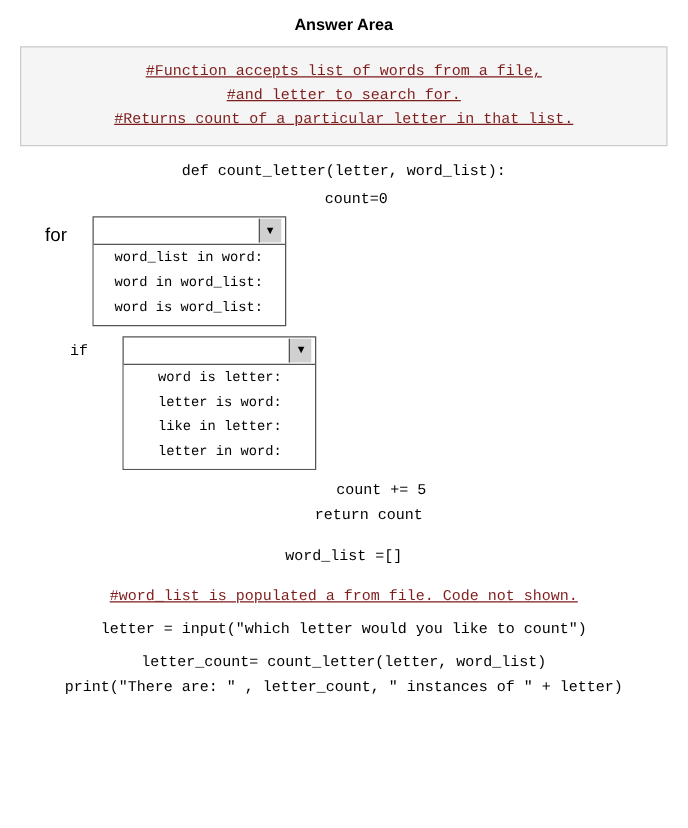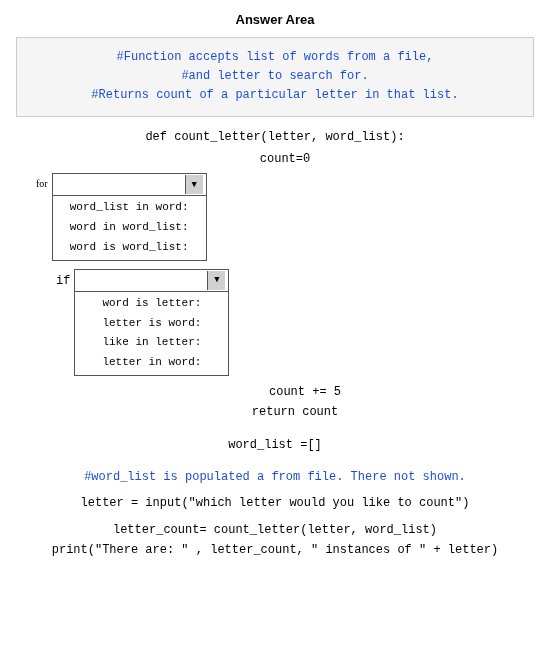--- a/index.html
+++ b/index.html
@@ -32,29 +32,31 @@
       font-family: 'Courier New', Courier, monospace;
       font-size: 12px;
       line-height: 1.6;
       background: #f5f5f5;
       border: 1px solid #cccccc;
       padding: 10px 14px;
       margin-bottom: 10px;
     }
 
     .comment {
-      color: #1d4ed8;
+      color: #7f1d1d;
+      text-decoration: underline;
     }
 
     .indent1 {
       padding-left: 20px;
     }
 
     .indent2 {
       padding-left: 40px;
+      gap: 24px;
     }
 
     .indent3 {
       padding-left: 60px;
     }
 
     .code-line {
       font-family: 'Courier New', Courier, monospace;
       font-size: 12px;
       line-height: 1.7;
@@ -67,23 +69,23 @@
       padding: 0 0 0 0;
     }
 
     .for-row {
       display: flex;
       align-items: flex-start;
       margin-bottom: 0;
     }
 
     .for-keyword {
-      font-family: Liberation Serif, serif;
-      font-size: 10px;
-      margin-right: 4px;
+      font-family: Liberation Sans, sans-serif;
+      font-size: 15px;
+      margin-right: 20px;
       padding-top: 2px;
     }
 
     .if-keyword {
       font-family: 'Courier New', Courier, monospace;
       font-size: 12px;
       margin-right: 4px;
       padding-top: 2px;
     }
 
@@ -188,21 +190,21 @@
     <div class="code-line indent3">count += 5</div>
 
     <div class="code-line indent2">return count</div>
 
     <div style="height:12px;"></div>
 
     <div class="code-line">word_list =[]</div>
 
     <div style="height:12px;"></div>
 
-    <div class="code-line comment">#word_list is populated a from file. There not shown.</div>
+    <div class="code-line comment">#word_list is populated a from file. Code not shown.</div>
 
     <div style="height:6px;"></div>
 
     <div class="code-line">letter = input("which letter would you like to count")</div>
 
     <div style="height:6px;"></div>
 
     <div class="code-line">letter_count= count_letter(letter, word_list)</div>
 
     <div class="code-line">print("There are: " , letter_count, " instances of " + letter)</div>

